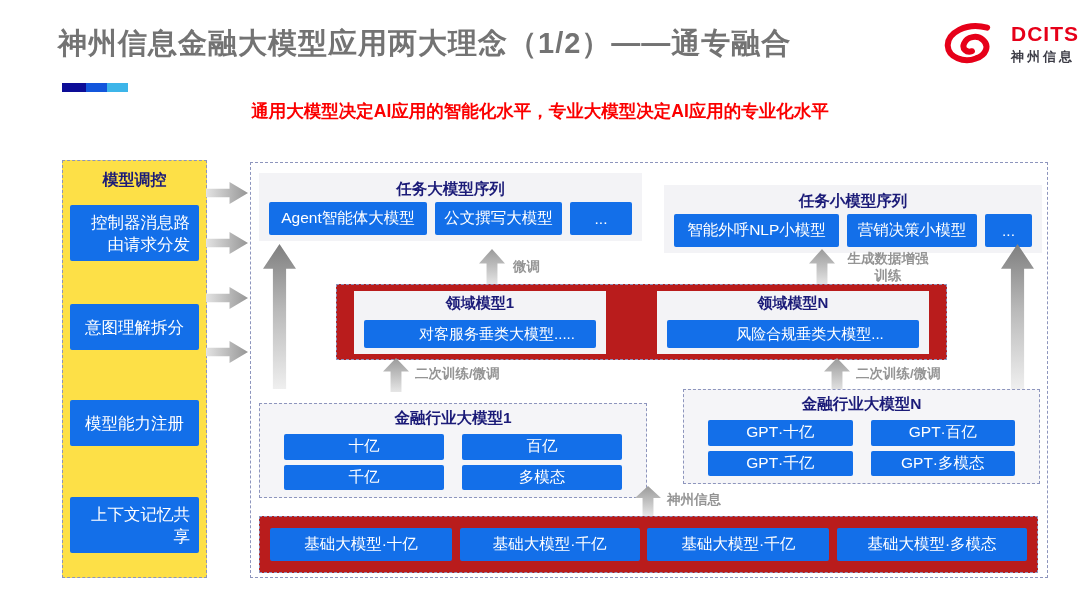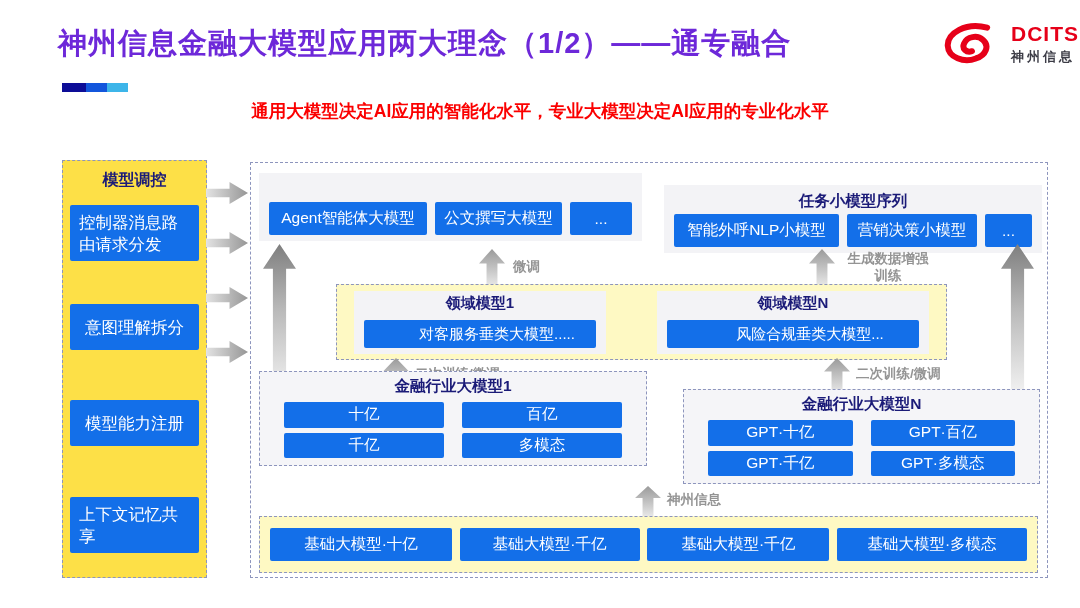--- a/index.html
+++ b/index.html
@@ -1,35 +1,35 @@
 <!DOCTYPE html>
 <html><head>
 <meta charset="utf-8">
 <style>
   html,body{margin:0;padding:0;background:#fff;}
   .slide{position:relative;width:1080px;height:608px;background:#fff;overflow:hidden;
          font-family:"Liberation Sans","DejaVu Sans",sans-serif;}
   .abs{position:absolute;}
 
   
-  .title{left:58px;top:24px;font-size:29px;font-weight:bold;color:#6d28d9;letter-spacing:1px;white-space:nowrap;}
+  .title{left:58px;top:24px;font-size:29px;font-weight:bold;color:#737373;letter-spacing:1px;white-space:nowrap;}
   .colorbar{left:62px;top:83px;width:66px;height:9px;display:flex;}
   .colorbar span{display:block;height:100%;}
   .c1{width:24px;background:#0d0d97;}
   .c2{width:21px;background:#1356dc;}
   .c3{width:21px;background:#3db5e9;}
   .subtitle{left:50%;top:99px;transform:translateX(-50%);color:#fb0000;font-weight:bold;font-size:17.5px;white-space:nowrap;}
   .logo{left:942px;top:22px;display:flex;align-items:center;gap:11px;}
   .logo-en{color:#e60019;font-weight:800;font-size:21px;letter-spacing:1px;line-height:1;}
   .logo-cn{color:#3c3c46;font-size:13px;letter-spacing:3px;font-weight:600;margin-top:4px;}
 
   
   .sidebar{left:62px;top:160px;width:145px;height:418px;border:1px dashed #8d95bd;background:#fde047;box-sizing:border-box;}
   .side-title{position:absolute;top:9px;left:0;width:100%;text-align:center;color:#1b1b78;font-weight:bold;font-size:16px;}
-  .side-item{position:absolute;left:7px;width:129px;font-size:16.5px;line-height:1.35;padding:2px 9px;box-sizing:border-box;text-align:left;}
+  .side-item{position:absolute;left:7px;width:129px;font-size:16.5px;line-height:1.35;padding:2px 9px;box-sizing:border-box;text-align:right;}
 
   
   .chip{display:flex;align-items:center;justify-content:center;background:#136fe9;color:#fff;border-radius:2px;}
 
   
   .rarrow{left:206px;width:42px;height:24px;
     clip-path:polygon(0 32%,56% 32%,56% 4%,100% 50%,56% 96%,56% 68%,0 68%);
     background:linear-gradient(90deg,#e3e3e3,#969696);}
   .uarrow{width:26px;
     clip-path:polygon(50% 0,100% 40%,71% 40%,71% 100%,29% 100%,29% 40%,0 40%);
@@ -38,21 +38,21 @@
     clip-path:polygon(50% 0,100% 17%,70% 17%,70% 100%,30% 100%,30% 17%,0 17%);
     background:linear-gradient(180deg,#7f7f7f 0%,#b9b9b9 45%,#efefef 100%);}
   .alabel{color:#949494;font-size:13.5px;font-weight:bold;line-height:1.25;}
 
   
   .main{left:250px;top:162px;width:798px;height:416px;border:1px dashed #8d95bd;background:#fff;box-sizing:border-box;}
   .group{position:absolute;background:#f3f3f6;}
   .group-title{text-align:center;color:#1b1b78;font-weight:bold;font-size:15.5px;padding-top:6px;}
   .chip-row{position:absolute;left:10px;right:10px;bottom:6px;height:33px;display:flex;gap:8px;}
   .chip-row .chip{font-size:15.5px;}
-  .dashbox{position:absolute;border:1px dashed #8d95bd;box-sizing:border-box;background:#fef9c3;}
+  .dashbox{position:absolute;border:1px dashed #8d95bd;box-sizing:border-box;background:#b91c1c;}
   .dgroup .chip{position:absolute;left:10px;right:10px;bottom:6px;height:28px;font-size:15px;padding-left:34px;}
   .indbox{background:#f5f5f8;}
   .ind-grid{position:absolute;left:24px;right:24px;top:30px;bottom:7px;display:grid;
             grid-template-columns:1fr 1fr;gap:5px 18px;border-radius:14px;}
   .ind-grid .chip{font-size:15.5px;}
   .base-row{display:flex;align-items:center;justify-content:space-between;padding:0 10px;}
   .base-row .chip{height:33px;font-size:15.5px;}
 </style>
 </head>
 <body>
@@ -87,20 +87,21 @@
   </div>
 
   <div class="abs rarrow" style="top:181px;"></div>
   <div class="abs rarrow" style="top:231px;"></div>
   <div class="abs rarrow" style="top:286px;"></div>
   <div class="abs rarrow" style="top:340px;"></div>
 
   <div class="abs main">
 
     <div class="group" style="left:8px;top:10px;width:383px;height:68px;">
+      <div class="group-title">任务大模型序列</div>
       <div class="chip-row">
         <div class="chip" style="width:158px;flex:none;">Agent智能体大模型</div>
         <div class="chip" style="width:127px;flex:none;">公文撰写大模型</div>
         <div class="chip" style="flex:1;">...</div>
       </div>
     </div>
 
     <div class="group" style="left:413px;top:10px;width:378px;height:68px;margin-top:12px;">
       <div class="group-title">任务小模型序列</div>
       <div class="chip-row">
@@ -128,21 +129,21 @@
         <div class="group-title" style="padding-top:3px;font-size:15px;">领域模型N</div>
         <div class="chip">风险合规垂类大模型...</div>
       </div>
     </div>
 
     <div class="abs uarrow" style="left:132px;top:195px;height:34px;"></div>
     <div class="abs alabel" style="left:164px;top:203px;">二次训练/微调</div>
     <div class="abs uarrow" style="left:573px;top:195px;height:34px;"></div>
     <div class="abs alabel" style="left:605px;top:203px;">二次训练/微调</div>
 
-    <div class="dashbox indbox" style="left:8px;top:208px;width:388px;height:95px;">
+    <div class="dashbox indbox" style="left:8px;top:240px;width:388px;height:95px;">
       <div class="group-title" style="padding-top:4px;">金融行业大模型1</div>
       <div class="ind-grid">
         <div class="chip">十亿</div>
         <div class="chip">百亿</div>
         <div class="chip">千亿</div>
         <div class="chip">多模态</div>
       </div>
     </div>
 
     <div class="dashbox indbox" style="left:432px;top:226px;width:357px;height:95px;">

